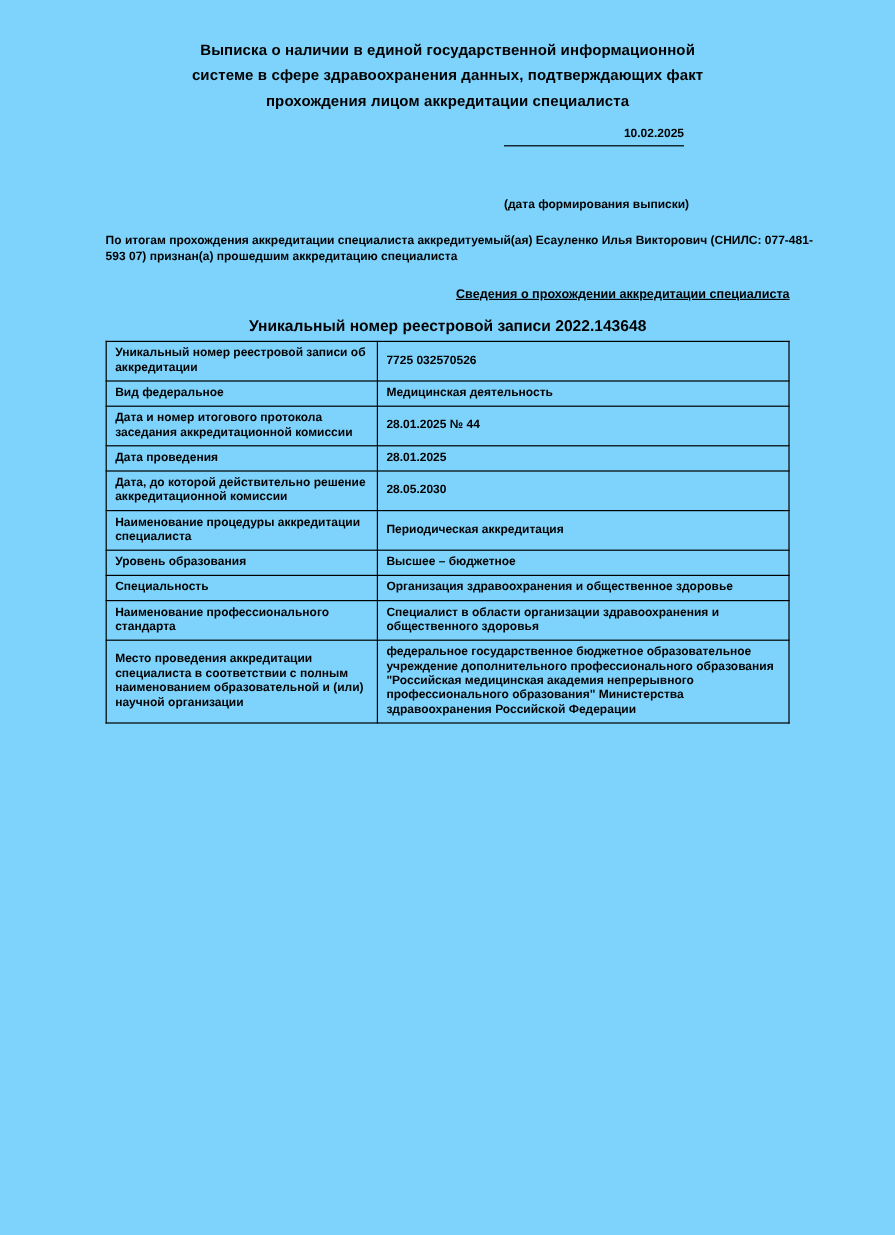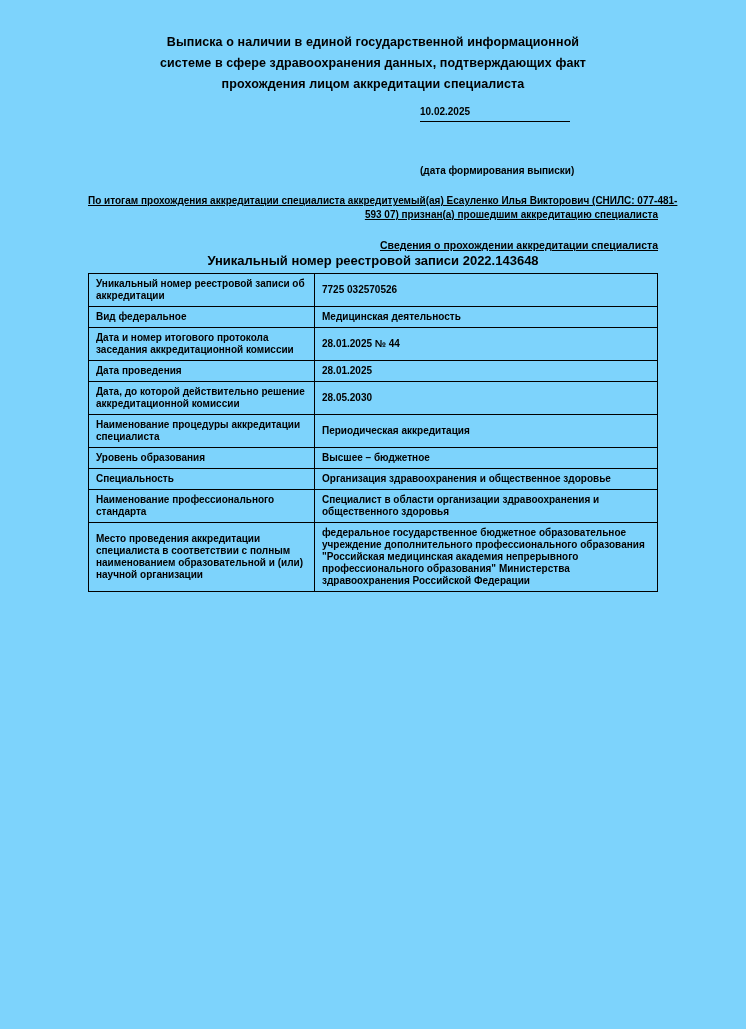--- a/index.html
+++ b/index.html
@@ -23,51 +23,50 @@
   }
   .doc-title {
     text-align: center;
     font-size: 12.5px;
     line-height: 21px;
     letter-spacing: 0.1px;
   }
   .date-block {
     width: 150px;
     margin: 11px 0 0 332px;
-    text-align: left;
+    text-align: right;
     font-size: 10px;
   }
   .date-value {
     padding-bottom: 3px;
     border-bottom: 1.5px solid #000;
     line-height: 12px;
   }
   .date-caption {
     padding-top: 3px;
     line-height: 12px;
     white-space: nowrap;
     margin-top: 40px;
   }
   .intro {
     margin-top: 17px;
-    text-align: right;
+    text-align: left;
     font-size: 10px;
     line-height: 14px;
-    text-decoration: underline;
   }
   .intro .intro-line { white-space: nowrap; }
   .section-heading {
     margin-top: 17px;
     text-align: right;
     font-size: 10.5px;
     line-height: 13px;
     text-decoration: underline;
   }
   .record-heading {
-    margin-top: 1px;
+    margin-top: 12px;
     text-align: center;
     font-size: 13px;
     line-height: 16px;
   }
   .acc-table {
     width: 570px;
     margin-top: 4px;
     border-collapse: collapse;
     table-layout: fixed;
     font-size: 10px;

